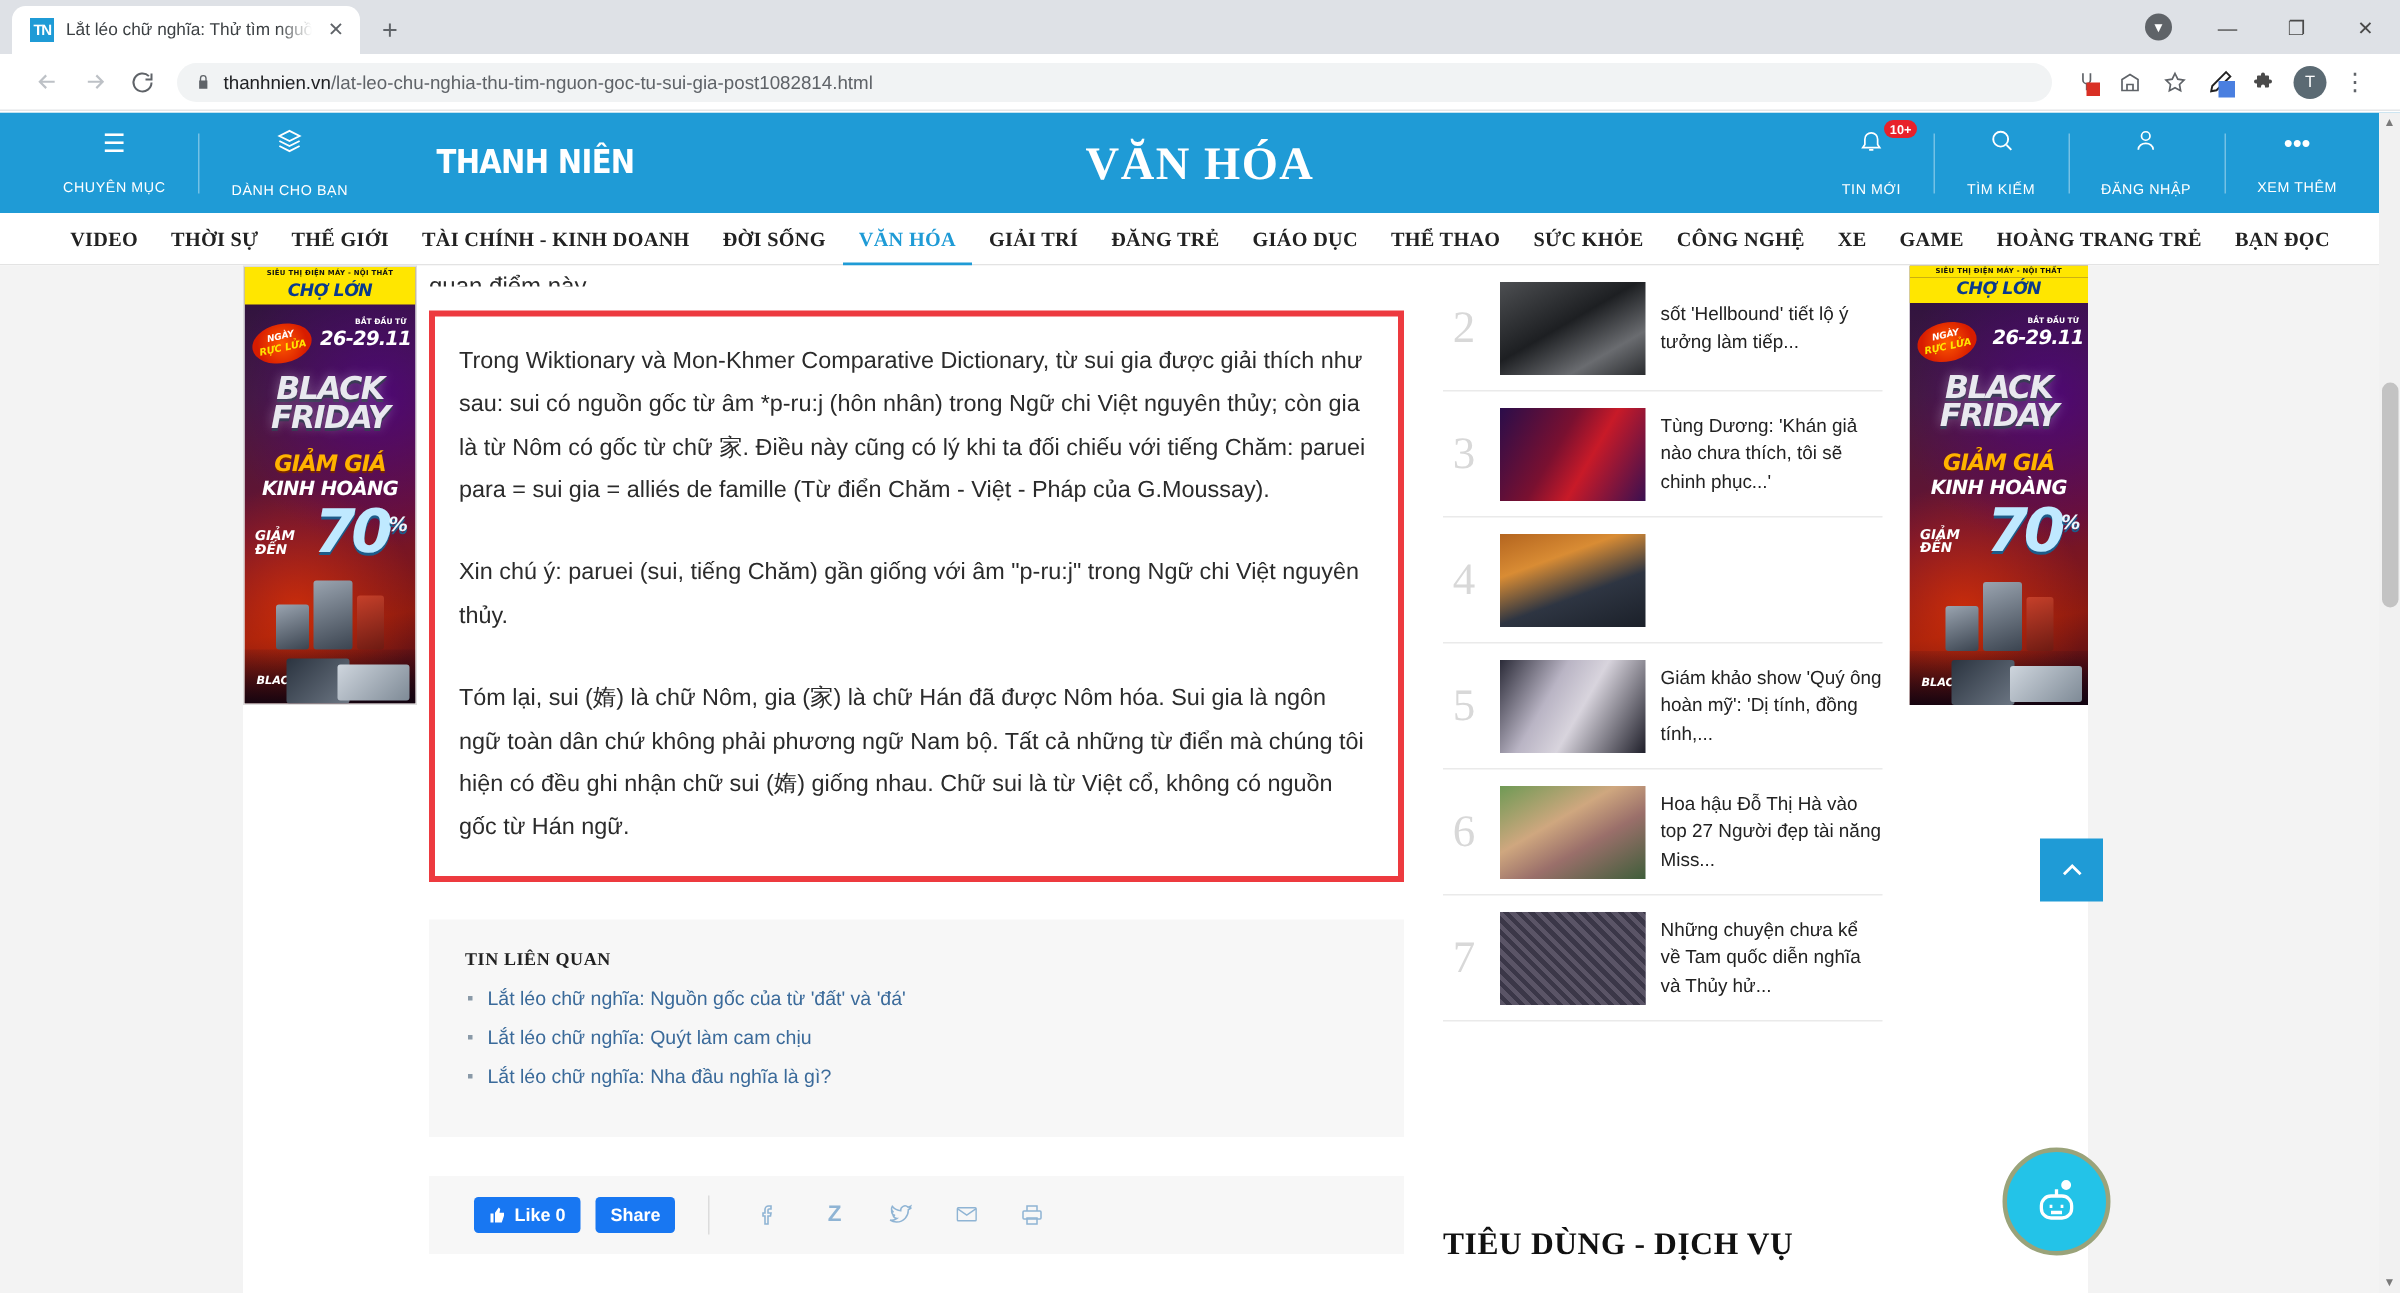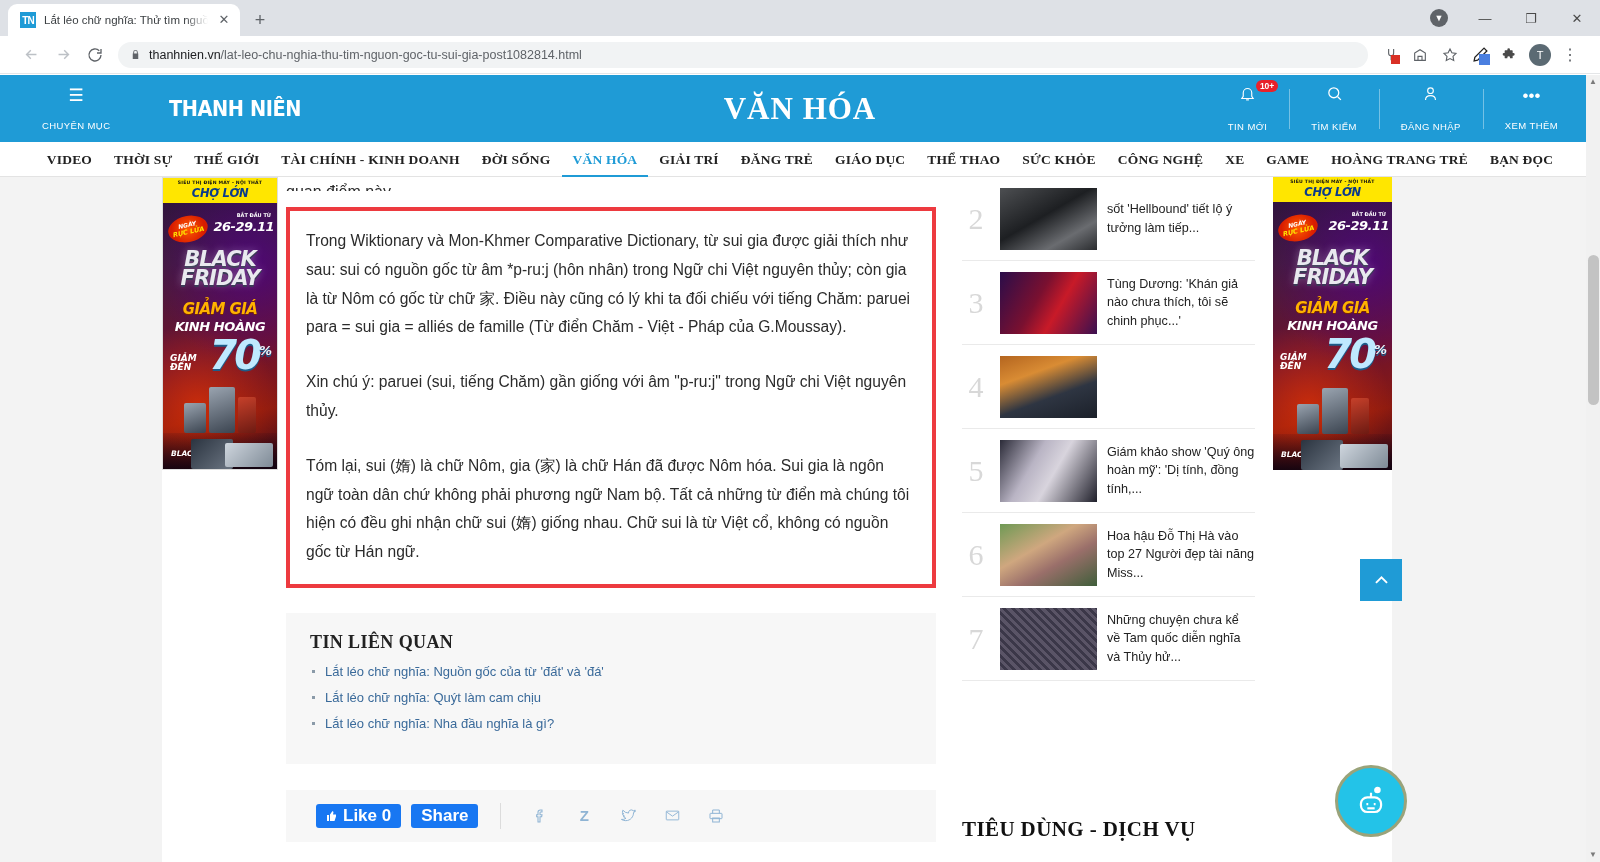--- a/index.html
+++ b/index.html
@@ -292,40 +292,40 @@
     margin-bottom: 26px;
   }
   .redbox p:last-child { margin-bottom: 0; }
 
   .related {
     margin-top: 25px; background: #f7f7f7;
     padding: 19px 24px 24px 24px;
   }
   .related h3 {
     font-family: "Liberation Serif", serif;
-    font-size: 18px; font-weight: bold; color: #222;
+    font-size: 12px; font-weight: bold; color: #222;
     letter-spacing: .4px; margin-bottom: 9px;
   }
   .related ul { list-style: none; }
   .related li {
     position: relative; padding-left: 15px; margin-bottom: 7px;
     font-size: 13px; color: #3a6a9a; line-height: 19px; cursor: pointer;
   }
   .related li::before {
     content: ""; position: absolute; left: 2px; top: 8px;
     width: 3px; height: 3px; background: #8a9aa8;
   }
 
   .sharebar {
     margin-top: 26px; background: #f7f7f7; height: 52px;
     display: flex; align-items: center; padding: 0 30px; gap: 10px;
   }
   .fb-like, .fb-share {
     background: #1877f2; color: #fff; border: none;
-    font-size: 17px; font-weight: bold; border-radius: 3px;
+    font-size: 12px; font-weight: bold; border-radius: 3px;
     height: 24px; padding: 0 10px; cursor: pointer;
     display: flex; align-items: center; gap: 5px;
     font-family: "Liberation Sans", sans-serif;
   }
   .share-div { width: 1px; height: 26px; background: #dcdcdc; margin: 0 12px; }
   .sh-ic {
     width: 34px; height: 30px; display: flex; align-items: center;
     justify-content: center; color: #8fb4d4; cursor: pointer;
     font-size: 17px;
   }
@@ -487,20 +487,30 @@
       <div class="omni-ic">⋮</div>
     </div>
   </div>
 
   <div class="viewport">
 
     <div class="site-head">
       <div class="hd-item">
         <span class="hd-ic">☰</span>
         <span class="hd-lbl">CHUYÊN MỤC</span>
+      </div>
+      <div class="hd-item">
+        <span class="hd-ic">
+          <svg width="18" height="18" viewBox="0 0 24 24" fill="none" stroke="#fff" stroke-width="1.6">
+            <path d="M12 3l9 4.5-9 4.5-9-4.5z"></path>
+              <path d="M3 12l9 4.5 9-4.5"></path>
+              <path d="M3 16.5L12 21l9-4.5"></path>
+            </svg>
+        </span>
+        <span class="hd-lbl">DÀNH CHO BẠN</span>
       </div>
       <div class="brand">THANH NIÊN</div>
 
       <div class="sec-title">
         <span>VĂN HÓA</span>
       </div>
 
       <div class="hd-right">
         <div class="hd-item">
           <span class="hd-ic">

